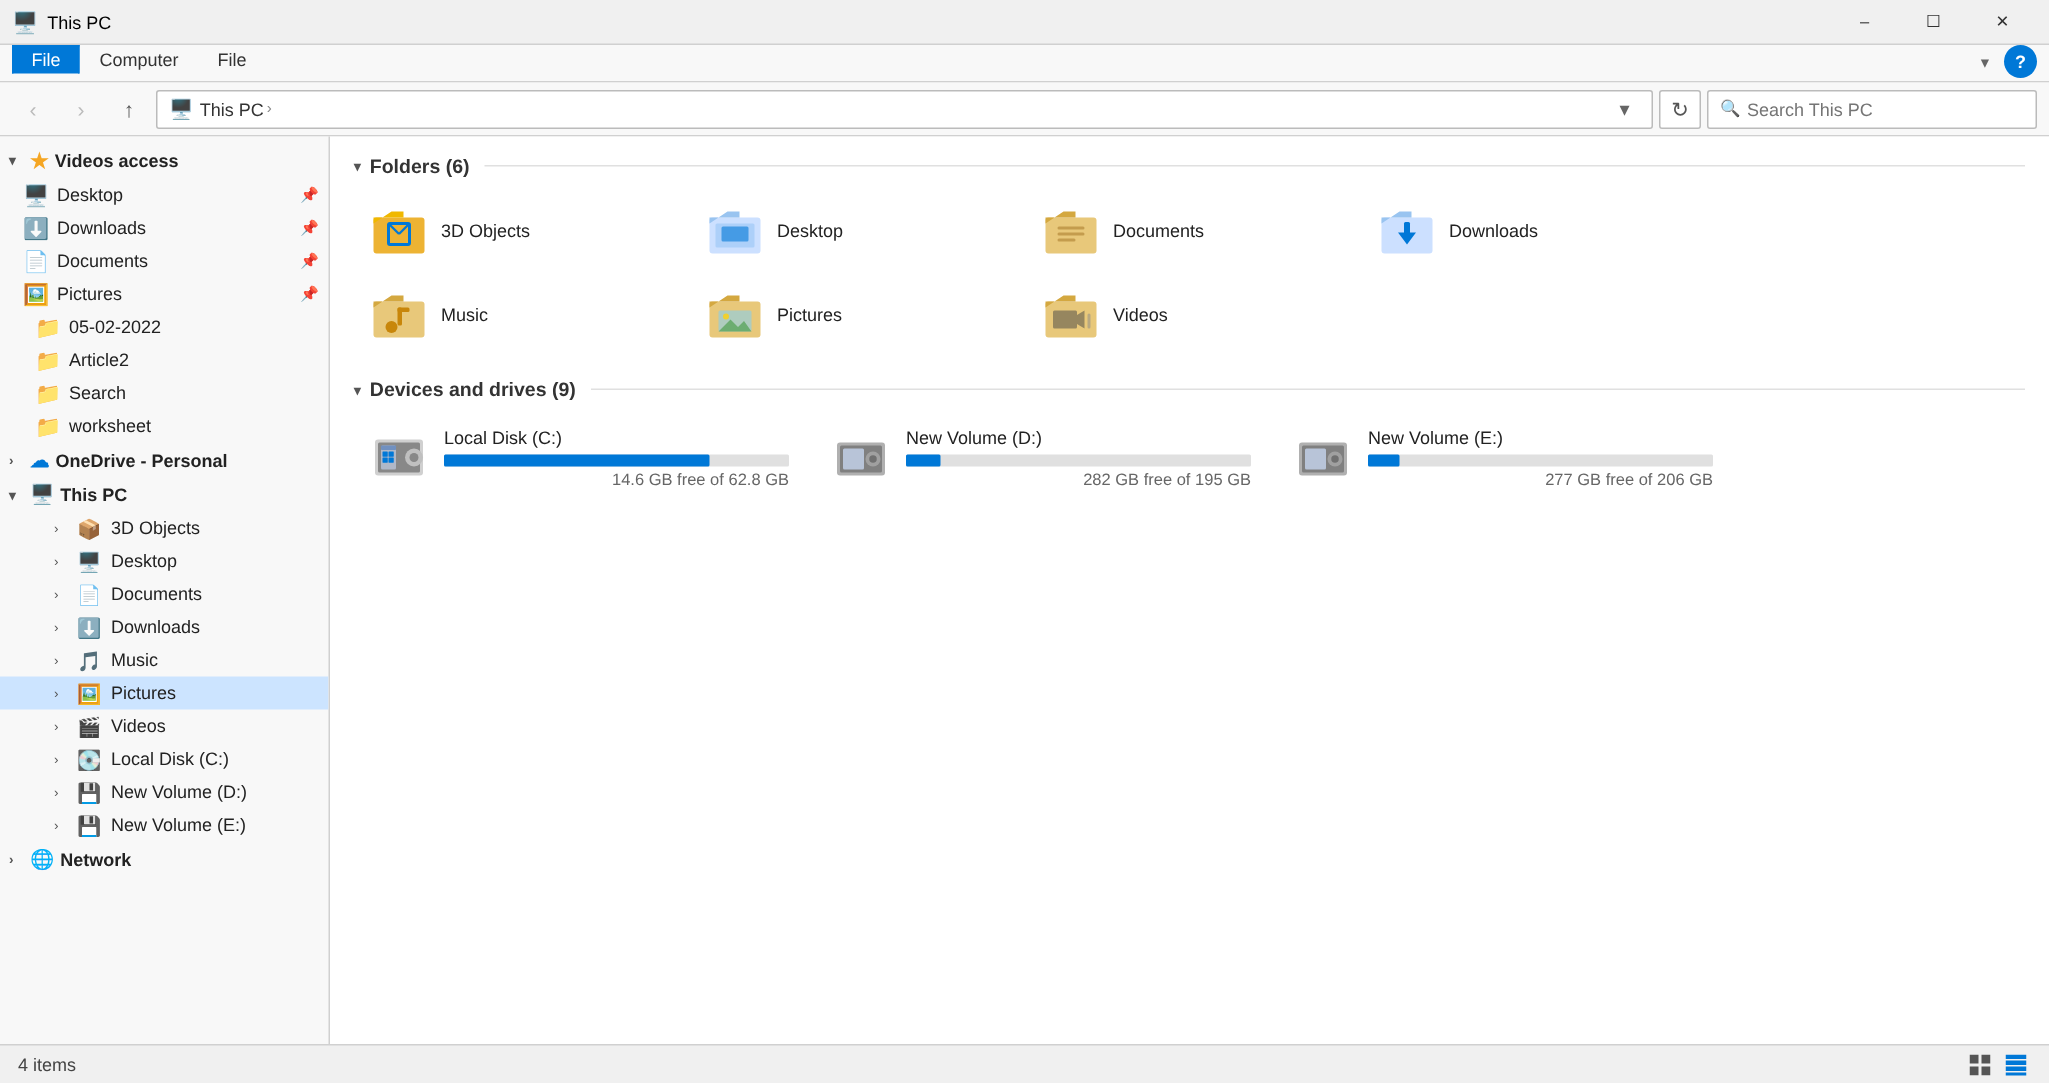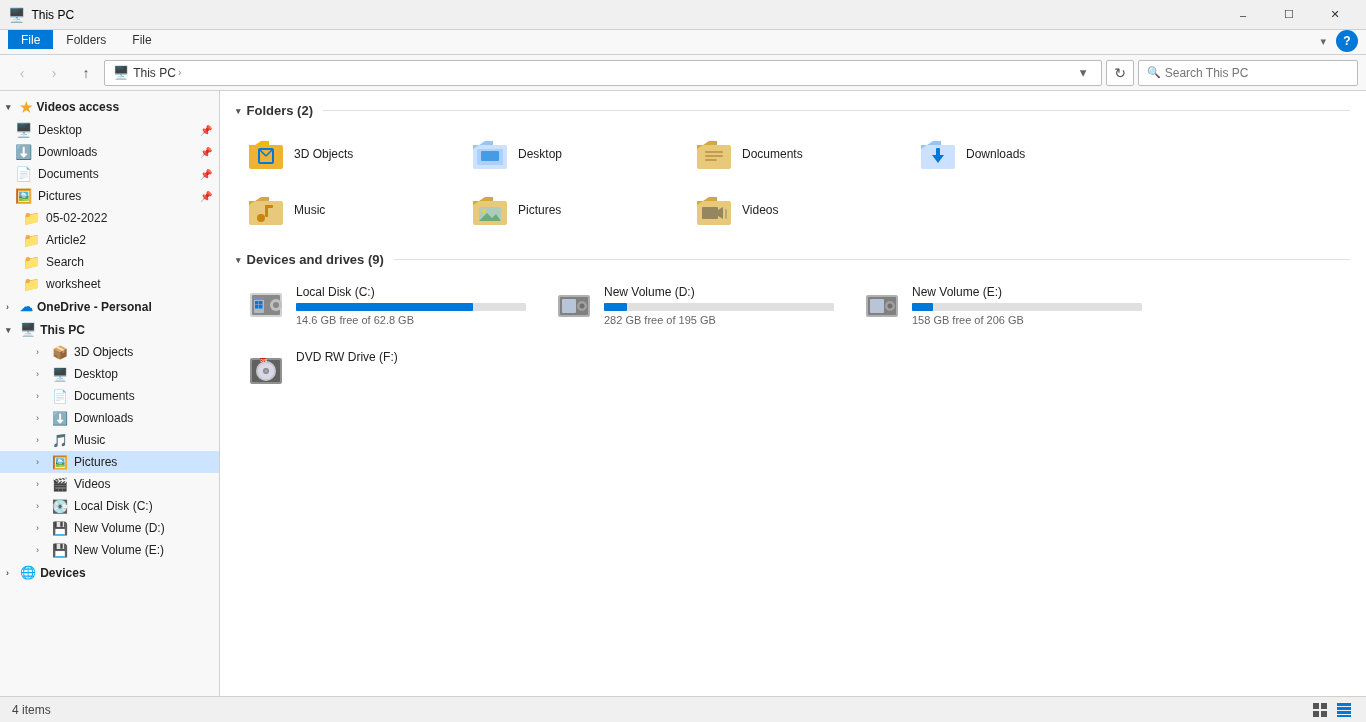--- a/index.html
+++ b/index.html
@@ -275,21 +275,21 @@
       padding: 8px 10px;
       width: 300px;
       cursor: pointer;
       border-radius: 2px;
     }
     .device-icon { width: 40px; height: 40px; display: flex; align-items: center; justify-content: center; font-size: 28px; flex-shrink: 0; }
     .device-info { flex: 1; }
     .device-name { font-size: 12px; color: #222; margin-bottom: 4px; }
     .device-bar-bg { height: 8px; background: #e0e0e0; border-radius: 1px; width: 100%; }
     .device-bar-fill { height: 8px; border-radius: 1px; }
-    .device-space { font-size: 11px; color: #666; margin-top: 3px; }
+    .device-space { font-size: 11px; color: #666; margin-top: 3px; text-align: right; }
 
     
     .status-bar {
       position: fixed;
       bottom: 0;
       left: 0;
       right: 0;
       height: 26px;
       background: #f0f0f0;
       border-top: 1px solid #d0d0d0;
@@ -330,21 +330,21 @@
   <div class="title-bar-controls">
     <button class="title-btn">–</button>
     <button class="title-btn">☐</button>
     <button class="title-btn close">✕</button>
   </div>
 </div>
 
 <div class="ribbon">
   <div class="ribbon-tabs">
     <button class="ribbon-tab active">File</button>
-    <button class="ribbon-tab">Folders</button>
+    <button class="ribbon-tab">Computer</button>
     <button class="ribbon-tab">File</button>
     <div class="ribbon-expand">
       <button class="ribbon-expand-btn">▾</button>
       <button class="title-btn" style="width:22px;height:22px;background:#0078d7;color:white;border-radius:50%;font-size:12px;font-weight:bold;">?</button>
     </div>
   </div>
 </div>
 
 <div class="nav-bar">
   <button class="nav-btn disabled">‹</button>
@@ -475,30 +475,30 @@
     </div>
     <div class="sidebar-sub-item">
       <span class="expand-arrow">›</span>
       <span class="sidebar-item-icon" style="font-size:13px;">💾</span>
       <span>New Volume (E:)</span>
     </div>
 
     <div class="sidebar-section-header">
       <span class="expand-arrow">›</span>
       <span style="color:#0078d7;font-size:13px;">🌐</span>
-      <span>Devices</span>
+      <span>Network</span>
     </div>
 
   </div>
 
   <div class="content-area">
 
     <div class="section-header">
       <span class="section-header-arrow">▾</span>
-      <span>Folders (2)</span>
+      <span>Folders (6)</span>
       <div class="section-divider"></div>
     </div>
 
     <div class="folders-grid">
 
       <div class="folder-item">
         <div class="folder-large-icon">
           <svg width="38" height="38" viewBox="0 0 38 38">
             <rect x="2" y="10" width="34" height="24" rx="2" fill="#e8a000" opacity="0.8"></rect>
             <polygon points="2,14 14,6 22,6 22,10 2,10" fill="#f0b800"></polygon>
@@ -648,42 +648,24 @@
             <circle cx="28" cy="21" r="5" fill="#a0a0a0"></circle>
             <circle cx="28" cy="21" r="2.5" fill="#707070"></circle>
             <rect x="8" y="14" width="14" height="14" rx="1" fill="#b8c4d8"></rect>
           </svg>
         </div>
         <div class="device-info">
           <div class="device-name">New Volume (E:)</div>
           <div class="device-bar-bg">
             <div class="device-bar-fill" style="width:9%;background-color:#0078d7;"></div>
           </div>
-          <div class="device-space">158 GB free of 206 GB</div>
-        </div>
-      </div>
-
-      <div class="device-item">
-        <div class="device-icon">
-          <svg width="40" height="40" viewBox="0 0 40 40">
-            <rect x="4" y="8" width="32" height="26" rx="2" fill="#909090"></rect>
-            <rect x="6" y="10" width="28" height="22" rx="1" fill="#606060"></rect>
-            <circle cx="20" cy="21" r="10" fill="#c8c8c8"></circle>
-            <circle cx="20" cy="21" r="8" fill="#d8d8e8"></circle>
-            <circle cx="20" cy="21" r="3" fill="#888"></circle>
-            <circle cx="20" cy="21" r="1.5" fill="#aaa"></circle>
-
-            <rect x="14" y="8" width="6" height="4" rx="0.5" fill="#cc2200"></rect>
-            <text x="14.5" y="11.5" font-size="3" fill="white" font-weight="bold">DVD</text>
-          </svg>
-        </div>
-        <div class="device-info">
-          <div class="device-name">DVD RW Drive (F:)</div>
-        </div>
-      </div>
+          <div class="device-space">277 GB free of 206 GB</div>
+        </div>
+      </div>
+
 
     </div>
 
   </div>
 </div>
 
 <div class="status-bar">
   <span>4 items</span>
   <div class="status-right">
     <button class="view-btn">

